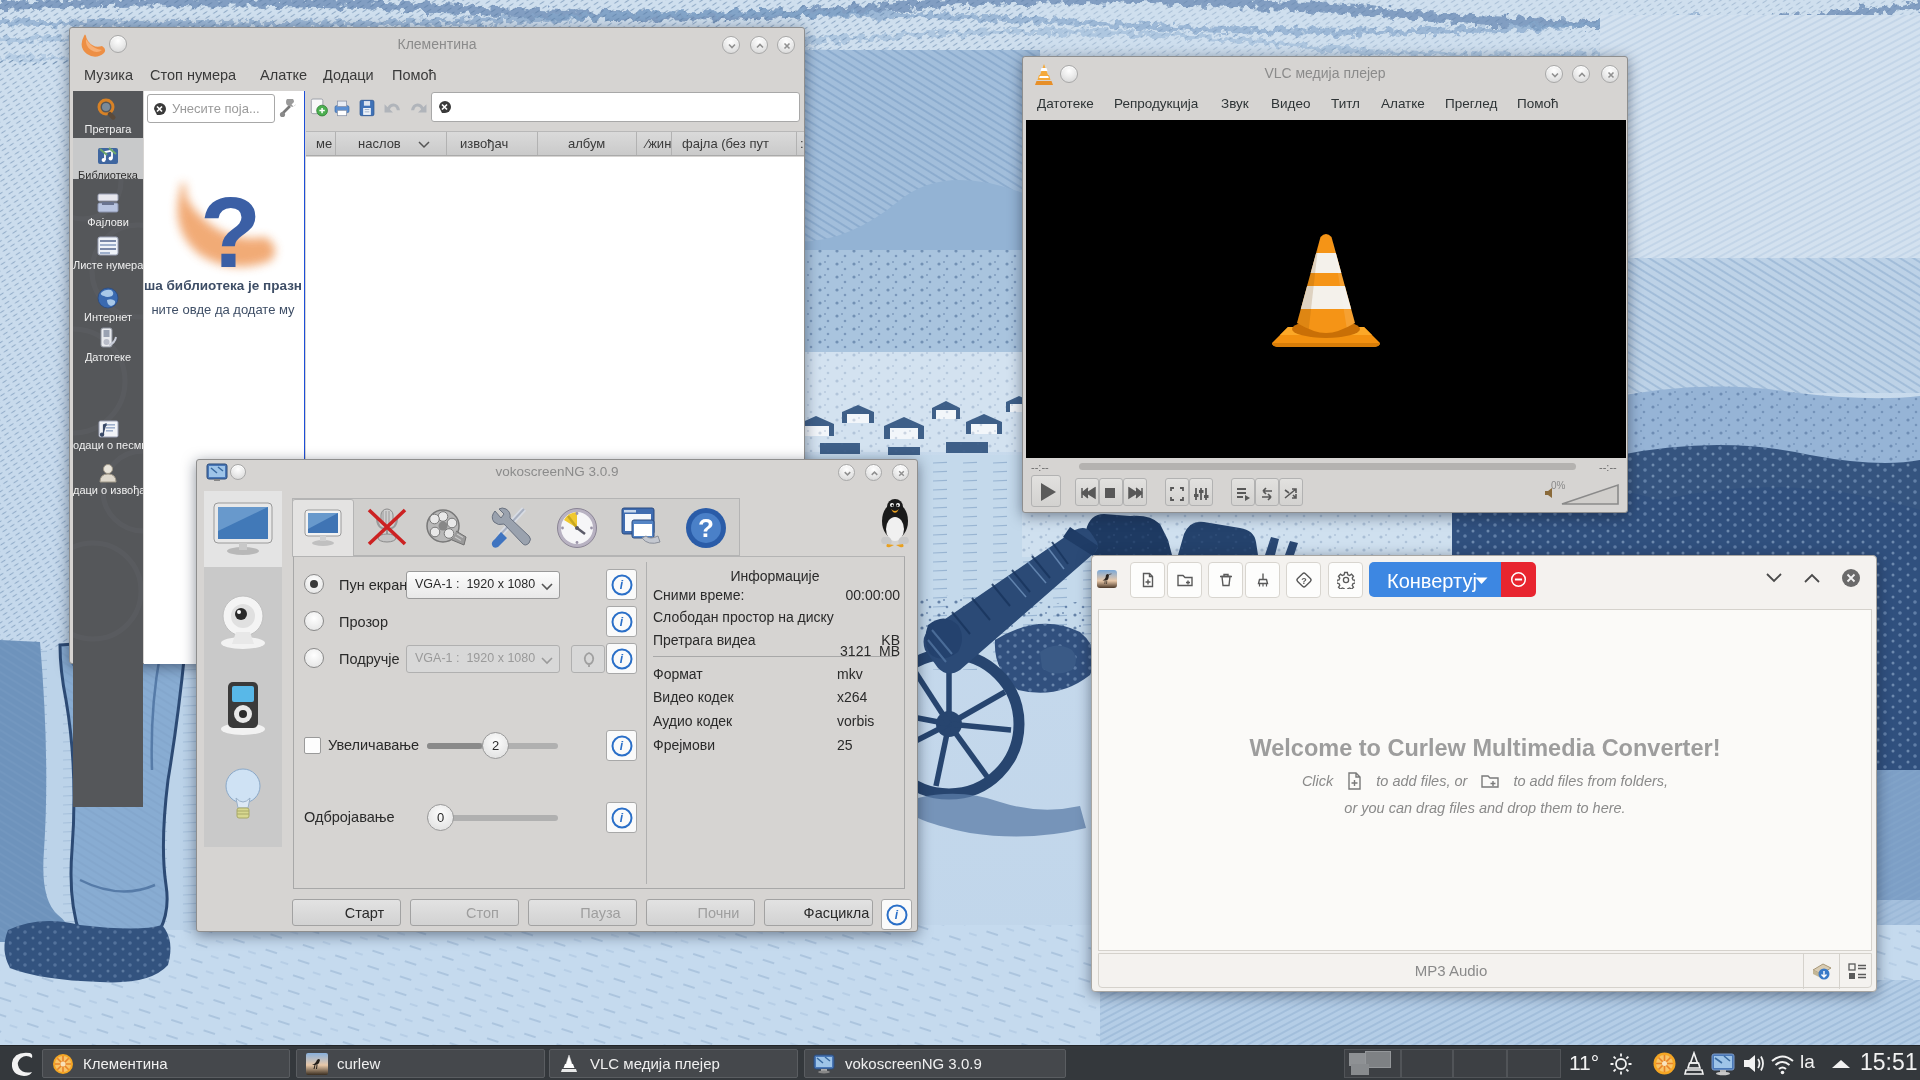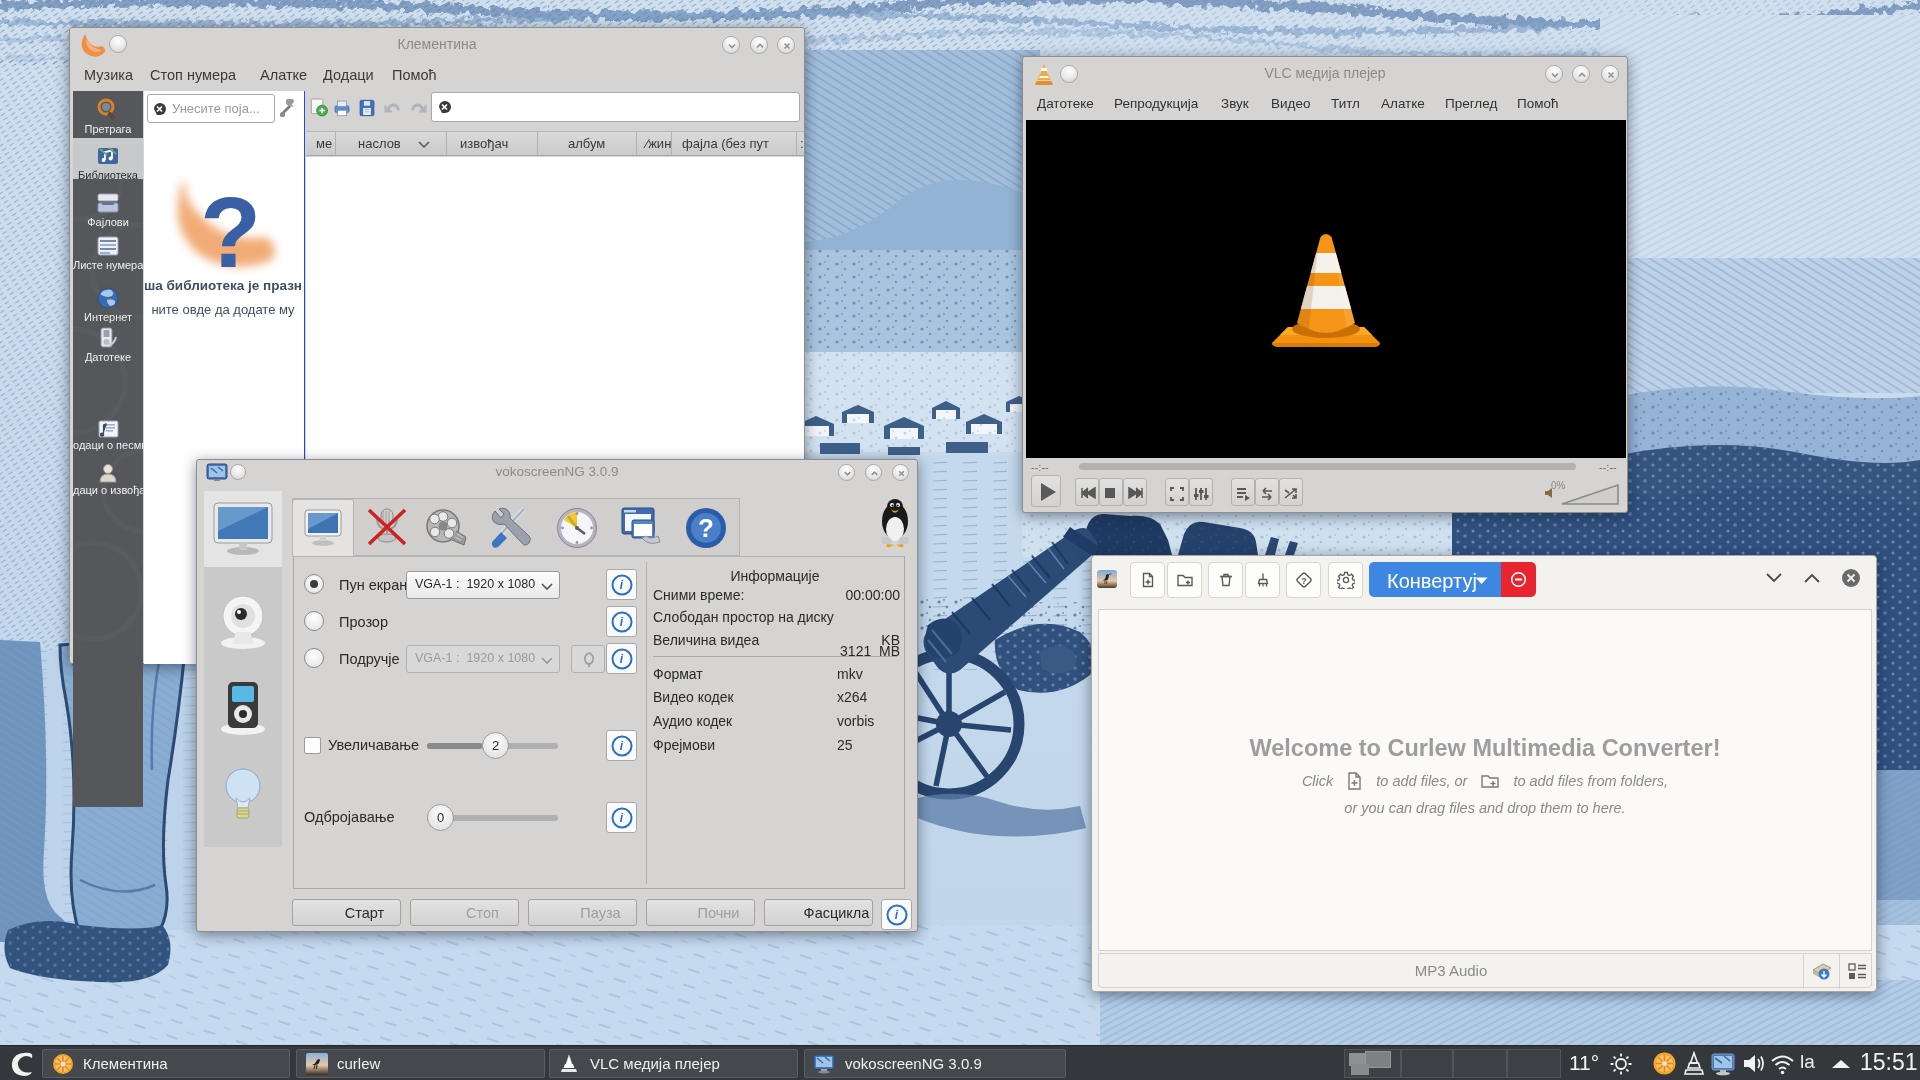--- a/index.html
+++ b/index.html
@@ -694,21 +694,21 @@
   <div class="ibtn" style="top:183px"></div>
   <div class="ibtn" style="top:270px"></div>
   <div class="ibtn" style="top:342px"></div>
 
   <div style="position:absolute;left:449px;top:96px;width:258px;height:333px;font-size:14px;color:#2a2a2a;">
     <div style="position:absolute;left:0;top:12px;width:100%;text-align:center;">Информације</div>
     <span style="position:absolute;left:7px;top:31px;">Сними време:</span>
         <span style="position:absolute;right:4px;top:31px;">00:00:00</span>
     <span style="position:absolute;left:7px;top:53px;">Слободан простор на диску</span>
         <span style="position:absolute;right:4px;top:53px;margin-top:34px;">3121&nbsp; MB</span>
-    <span style="position:absolute;left:7px;top:76px;">Величина видеа</span>
+    <span style="position:absolute;left:7px;top:76px;">Претрага видеа</span>
         <span style="position:absolute;right:4px;top:76px;">KB</span>
     <div style="position:absolute;left:7px;top:100px;width:244px;height:1px;background:#a8a8a8;"></div>
     <span style="position:absolute;left:7px;top:110px;">Формат</span>
         <span style="position:absolute;left:191px;top:110px;">mkv</span>
     <span style="position:absolute;left:7px;top:133px;">Видео кодек</span>
         <span style="position:absolute;left:191px;top:133px;">x264</span>
     <span style="position:absolute;left:7px;top:157px;">Аудио кодек</span>
         <span style="position:absolute;left:191px;top:157px;">vorbis</span>
     <span style="position:absolute;left:7px;top:181px;">Фрејмови</span>
         <span style="position:absolute;left:191px;top:181px;">25</span>

